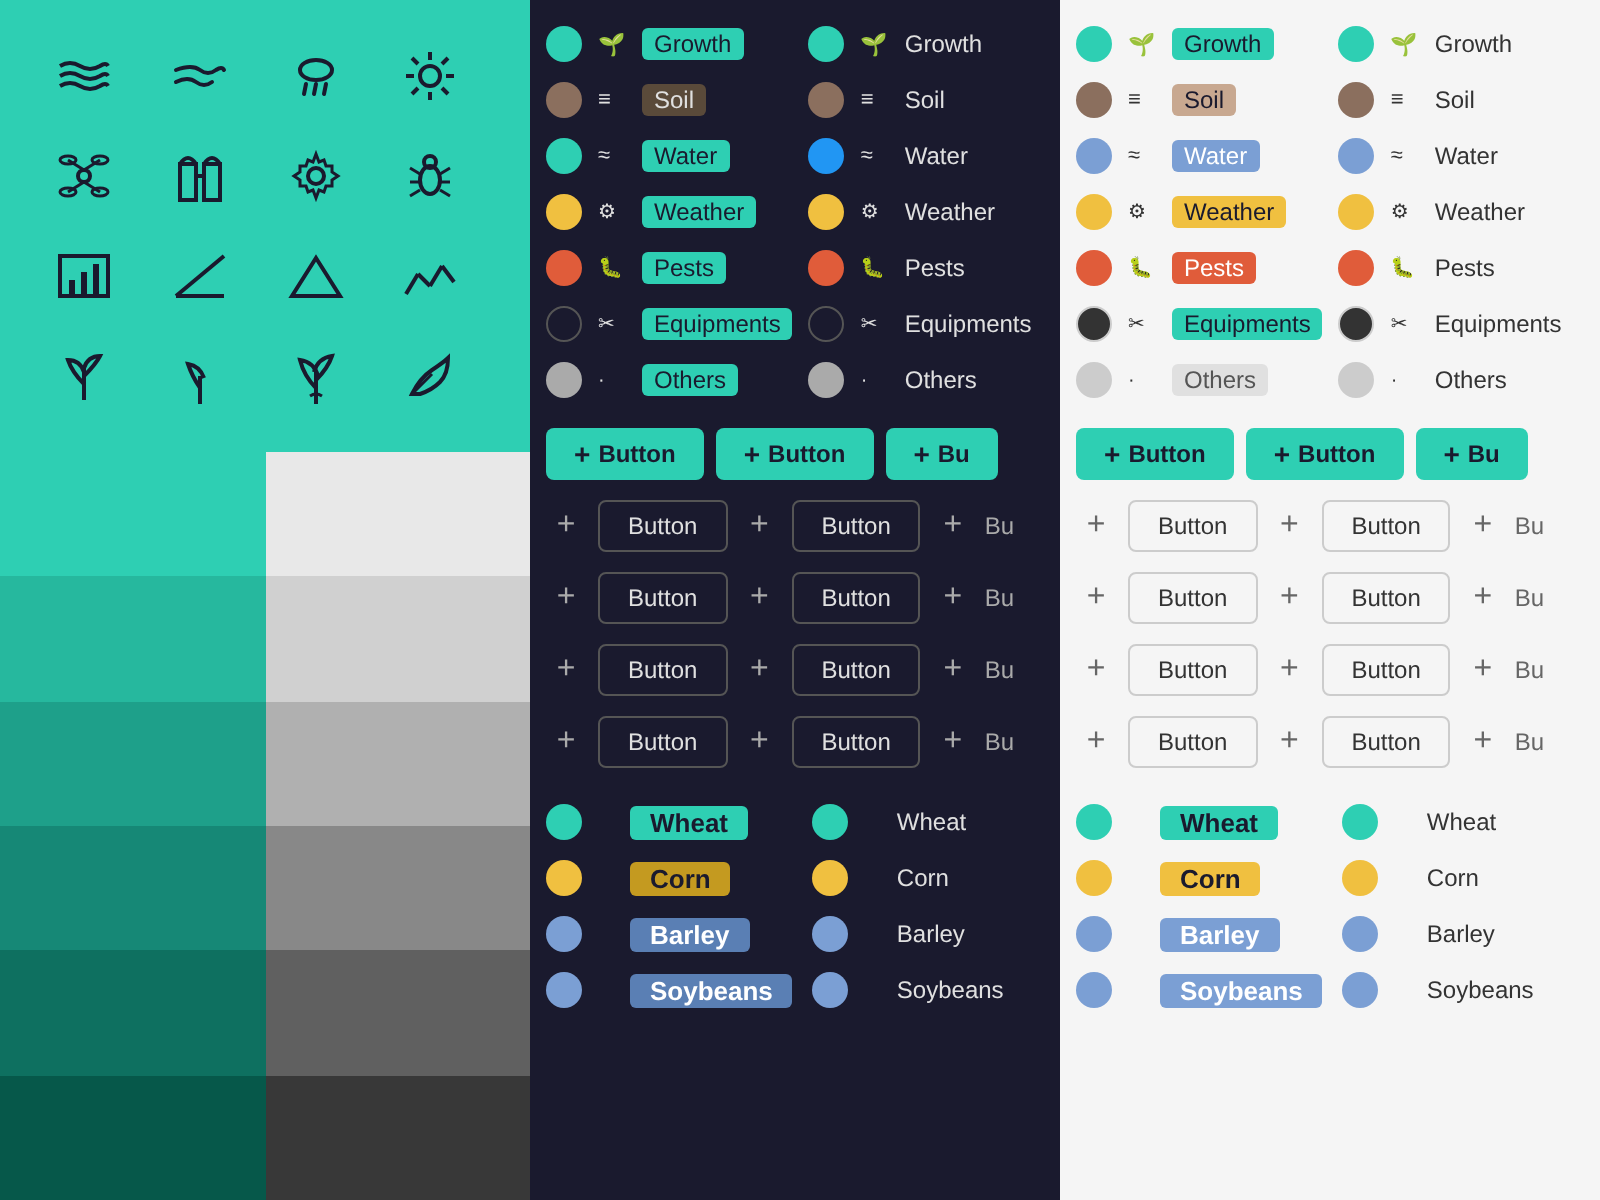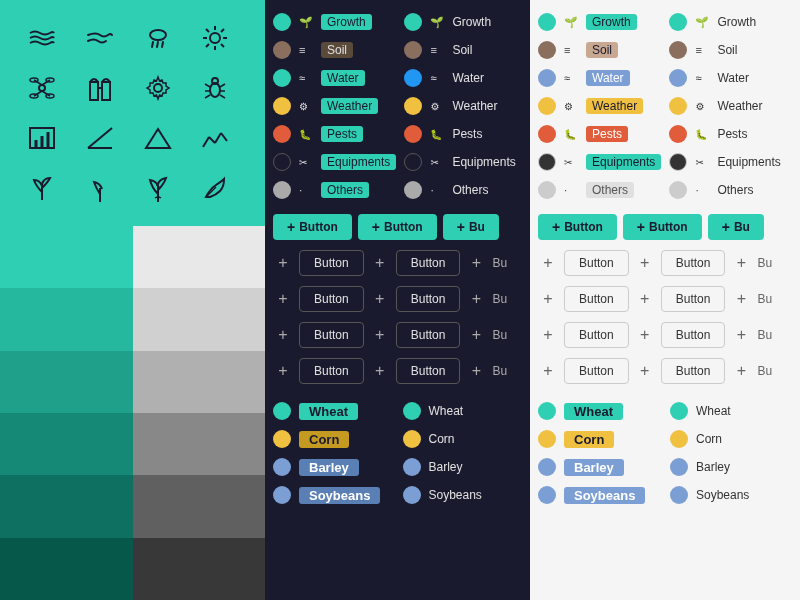--- a/index.html
+++ b/index.html
@@ -140,21 +140,21 @@
       cursor: pointer;
       white-space: nowrap;
     }
     .btn-plus {
       font-size: 14px;
       font-weight: bold;
     }
     .crop-item {
       display: flex;
       align-items: center;
-      gap: 8px;
+      gap: 24px;
       padding: 3px 0;
     }
     .crop-dot {
       width: 18px;
       height: 18px;
       border-radius: 50%;
       flex-shrink: 0;
     }
     .crop-label {
       font-size: 12px;

